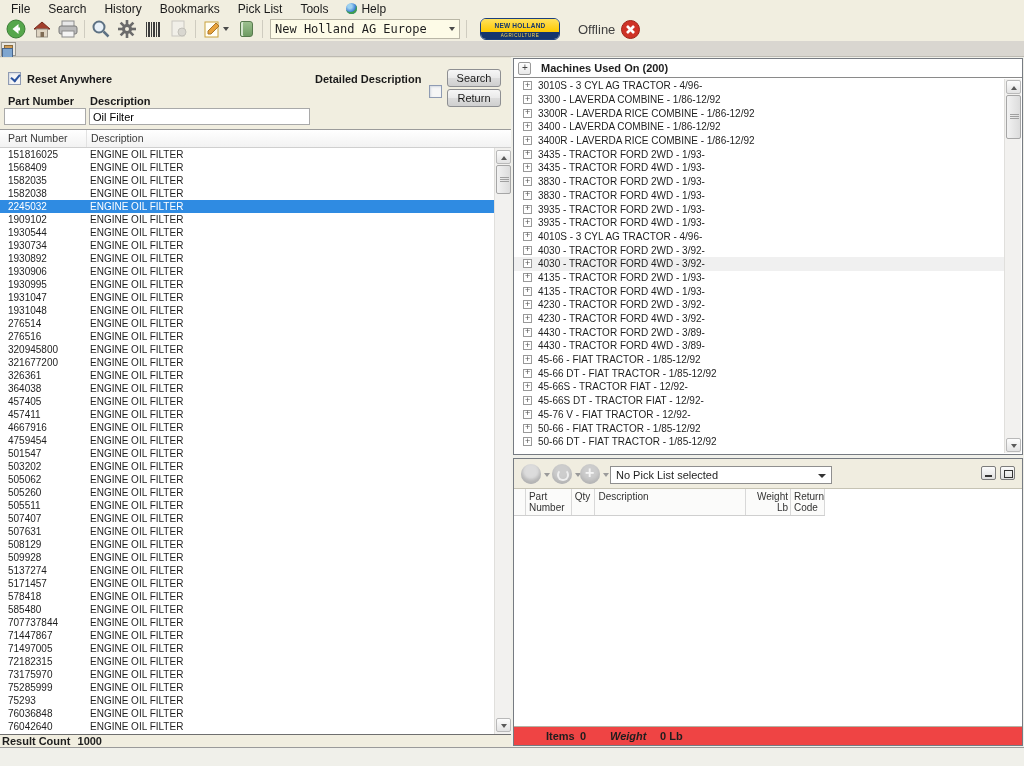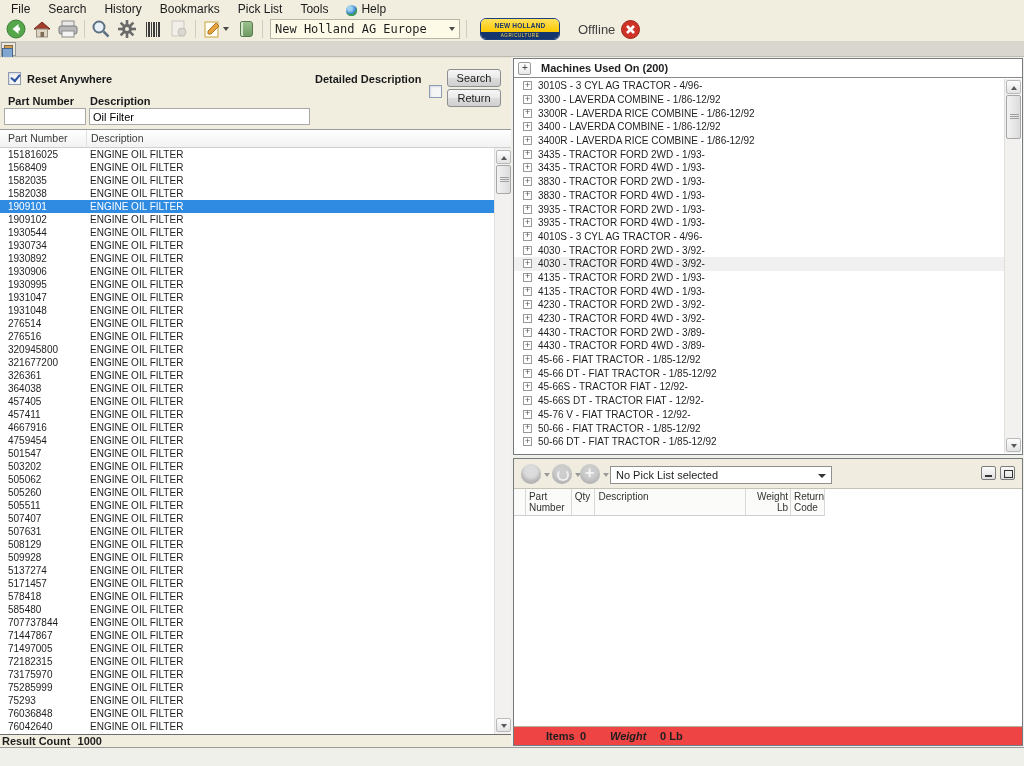--- a/index.html
+++ b/index.html
@@ -7,21 +7,21 @@
   body {
     font-family:"Liberation Sans", sans-serif;
     font-size:11px; color:#1e1e1e;
     background:#f0f0ea; position:relative; overflow:hidden;
   }
   .abs { position:absolute; }
 
   
   .menubar { left:0; top:0; width:1024px; height:17px; background:#f1eee0;
     display:flex; align-items:center; padding-left:2px; }
-  .menu-item { padding:1px 9px; font-size:12px; color:#1a1a1a; display:flex; align-items:flex-end; gap:4px; cursor:default; }
+  .menu-item { padding:1px 9px; font-size:12px; color:#1a1a1a; display:flex; align-items:center; gap:4px; cursor:default; }
   .globe { width:11px; height:11px; border-radius:50%;
     background:radial-gradient(circle at 35% 30%, #9fd2f0 0 20%, #3d7fd6 55%, #2a5fae);
     box-shadow:inset -1px -2px 0 #3f9e4f; }
   .toolbar { left:0; top:17px; width:1024px; height:24px; background:#f1eee0;
     display:flex; align-items:center; padding-left:3px; }
   .tbtn { width:26px; height:22px; display:flex; align-items:center; justify-content:center; }
   .tsep { width:1px; height:18px; background:#cfccc0; margin:0 3px; }
   .barcode { width:14px; height:15px;
     background:repeating-linear-gradient(90deg,#3c3c3c 0 1px,transparent 1px 2px,#3c3c3c 2px 4px,transparent 4px 5px); }
   .book { width:13px; height:16px; background:linear-gradient(#9cc08e,#6f9c63); border:1px solid #587a4e;
@@ -266,21 +266,21 @@
       </div>
       <div class="res-row">
         <span class="c-part">1582035</span>
         <span class="c-desc">ENGINE OIL FILTER</span>
       </div>
       <div class="res-row">
         <span class="c-part">1582038</span>
         <span class="c-desc">ENGINE OIL FILTER</span>
       </div>
       <div class="res-row sel">
-        <span class="c-part">1909101</span>
+        <span class="c-part">2245032</span>
         <span class="c-desc">ENGINE OIL FILTER</span>
       </div>
       <div class="res-row">
         <span class="c-part">1909102</span>
         <span class="c-desc">ENGINE OIL FILTER</span>
       </div>
       <div class="res-row">
         <span class="c-part">1930544</span>
         <span class="c-desc">ENGINE OIL FILTER</span>
       </div>

